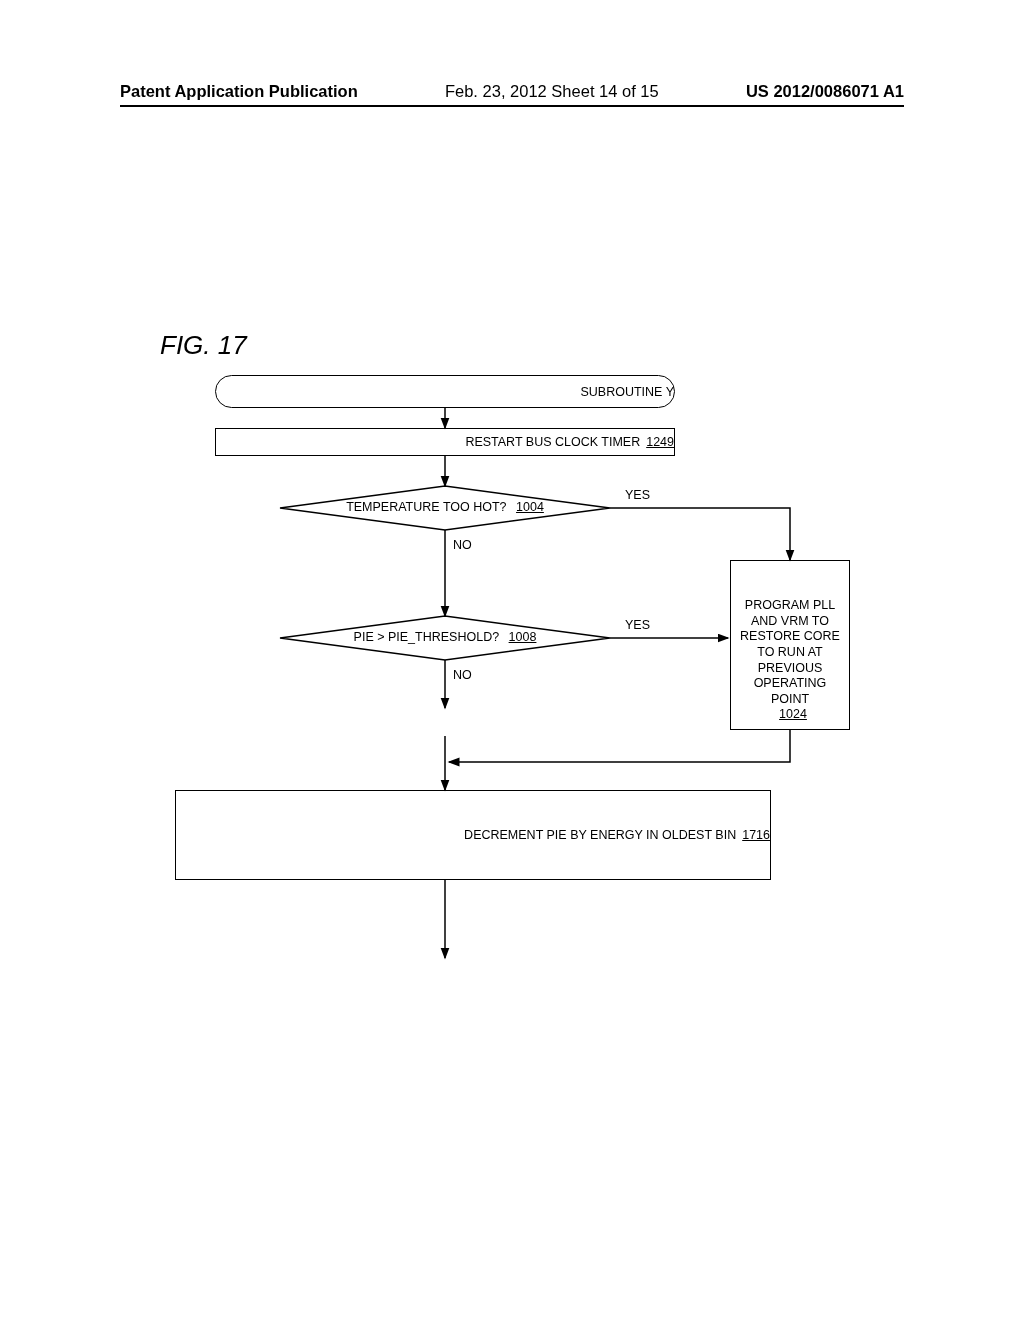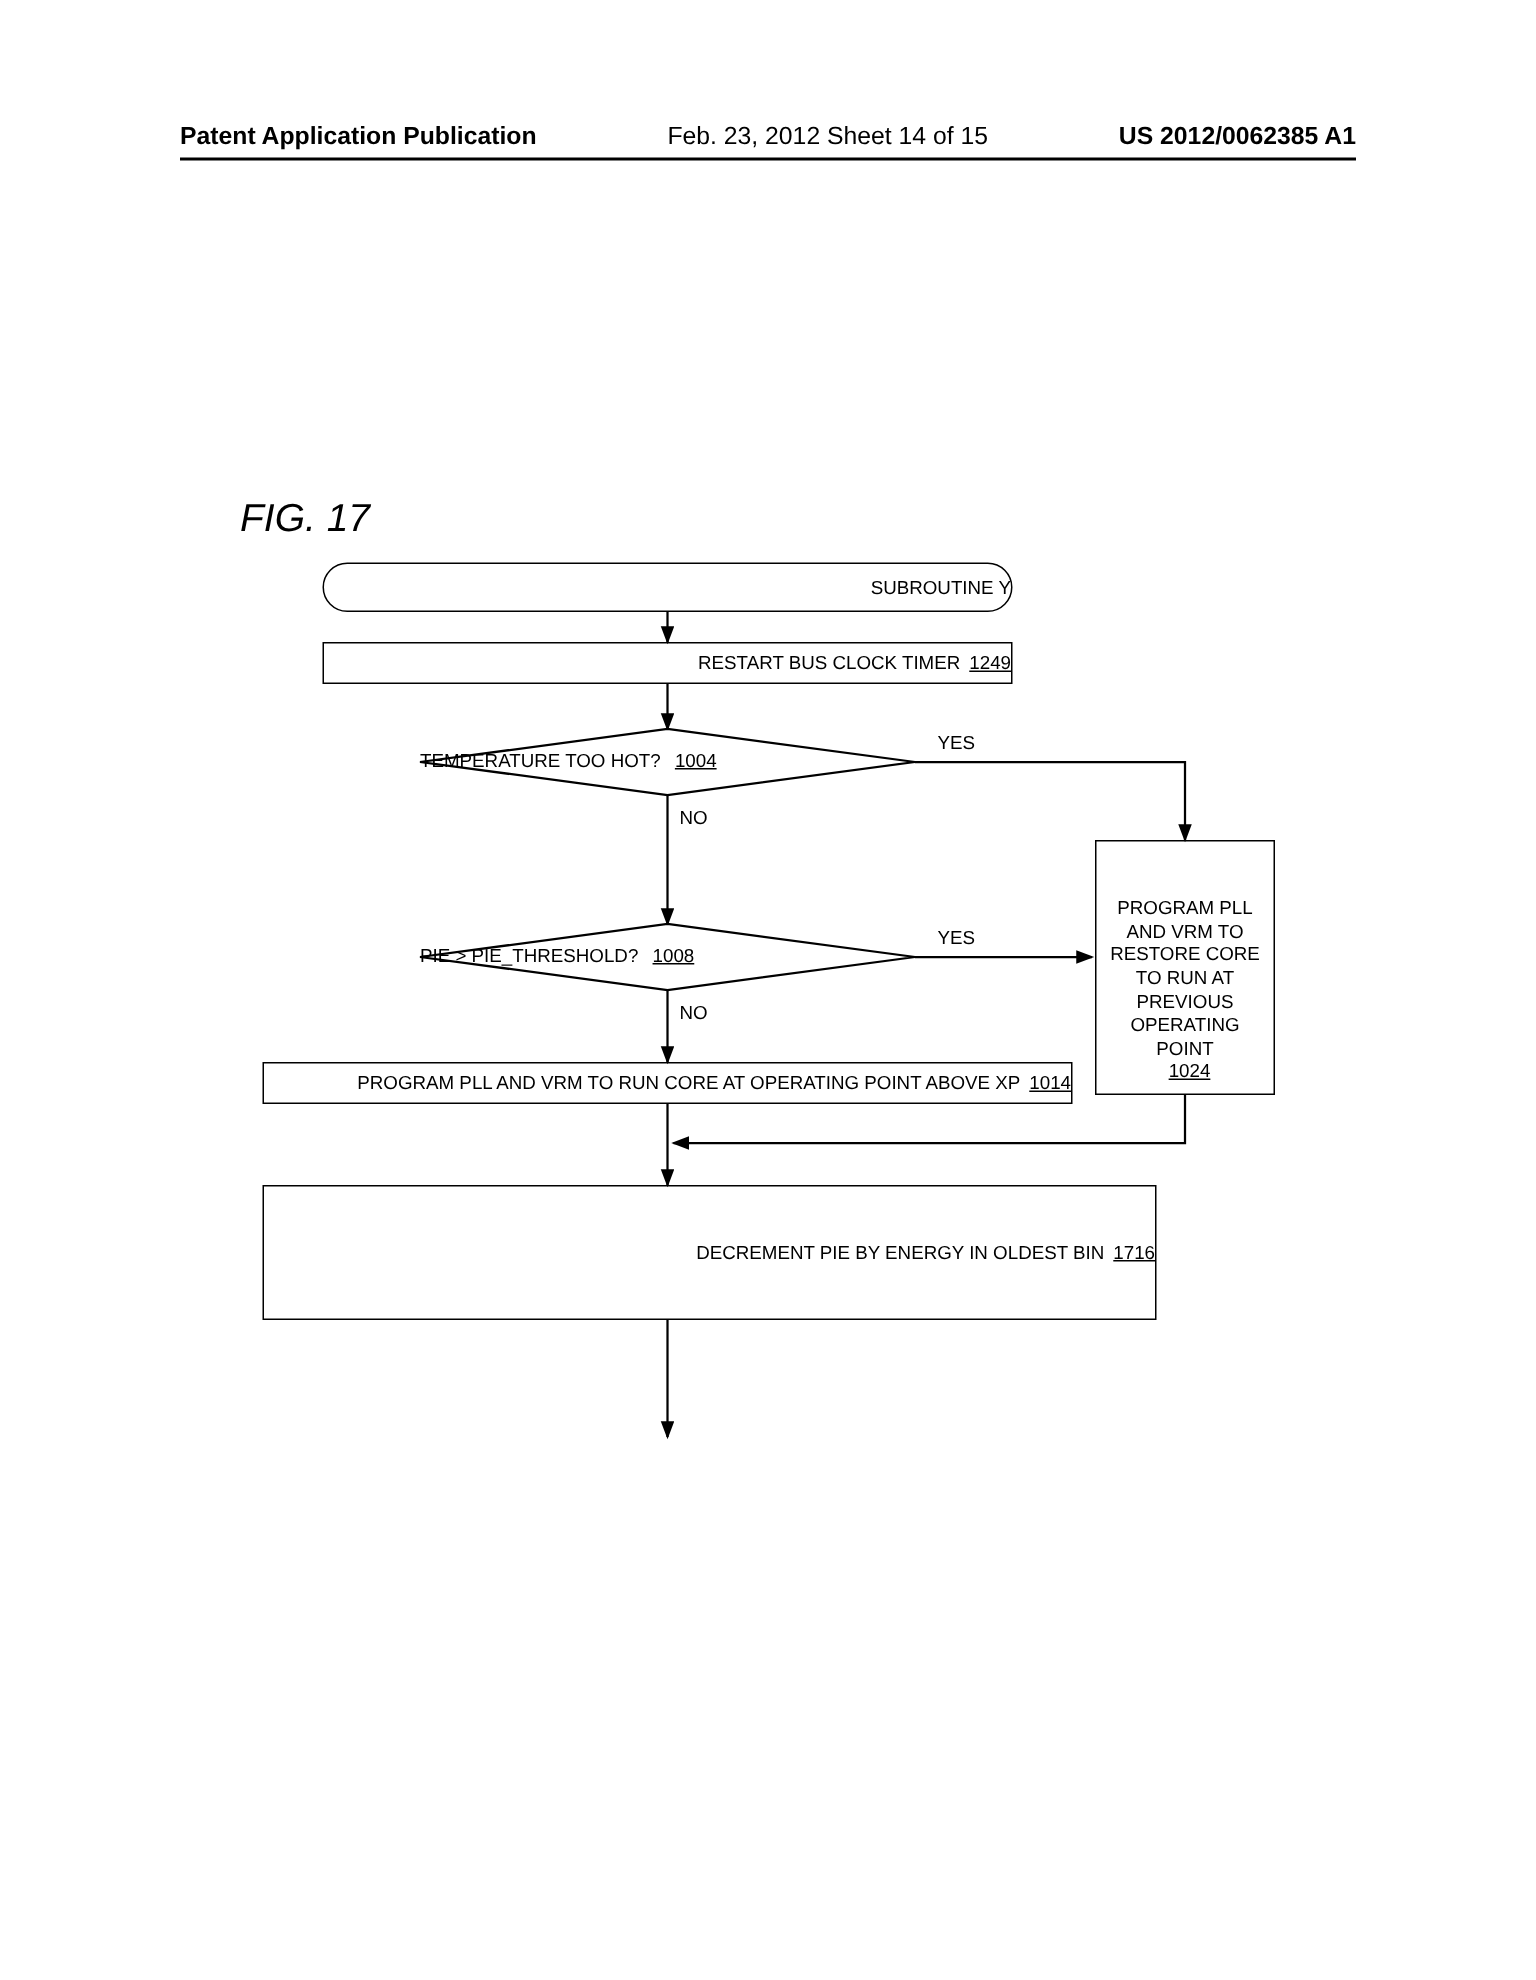--- a/index.html
+++ b/index.html
@@ -52,20 +52,21 @@
     border-radius: 18px;
   }
   .ref { text-decoration: underline; margin-left: 6px; }
   svg.diamond {
     position: absolute;
     overflow: visible;
   }
   .dia-label {
     position: absolute;
     font-size: 12.5px;
+    text-align: center;
     width: 100%;
   }
   .branch {
     position: absolute;
     font-size: 12.5px;
   }
   svg.arrows {
     position: absolute;
     left: 0; top: 0;
     width: 1024px; height: 1320px;
@@ -83,21 +84,21 @@
   }
 </style>
 </head>
 <body>
 
 <div class="page">
 
   <div class="header">
     <span class="bold">Patent Application Publication</span>
     <span>Feb. 23, 2012  Sheet 14 of 15</span>
-    <span class="bold">US 2012/0062385 A1</span>
+    <span class="bold">US 2012/0086071 A1</span>
   </div>
 
   <div class="fig-label">FIG. 17</div>
 
   <svg class="arrows">
     <defs>
       <marker id="ah" markerWidth="10" markerHeight="10" refX="7" refY="3" orient="auto">
         <path d="M0,0 L8,3 L0,6 Z" class="arrowhead"></path>
       </marker>
     </defs>
@@ -143,24 +144,20 @@
   <svg class="diamond" style="left:280px; top:616px; width:330px; height:44px;">
     <polygon points="0,22 165,0 330,22 165,44" class="line" style="fill:#fff"></polygon>
   </svg>
   <div class="dia-label" style="left:280px; top:630px; width:330px;">
     <span>PIE &gt; PIE_THRESHOLD?</span>
     <span class="ref">1008</span>
   </div>
   <div class="branch" style="left:625px; top:618px;">YES</div>
   <div class="branch" style="left:453px; top:668px;">NO</div>
 
-  <div class="node rect" style="left:175px; top:708px; width:540px; height:28px;">
-    <span>PROGRAM PLL AND VRM TO RUN CORE AT OPERATING POINT ABOVE XP</span>
-    <span class="ref">1014</span>
-  </div>
 
   <div class="node rect rect-multitext" style="left:730px; top:560px; width:120px; height:170px;">
     <span>PROGRAM PLL AND VRM TO RESTORE CORE TO RUN AT PREVIOUS OPERATING POINT</span>
     <span class="ref">1024</span>
   </div>
 
   <div class="node rect" style="left:175px; top:790px; width:596px; height:90px;">
     <span>DECREMENT PIE BY ENERGY IN OLDEST BIN</span>
     <span class="ref">1716</span>
   </div>

